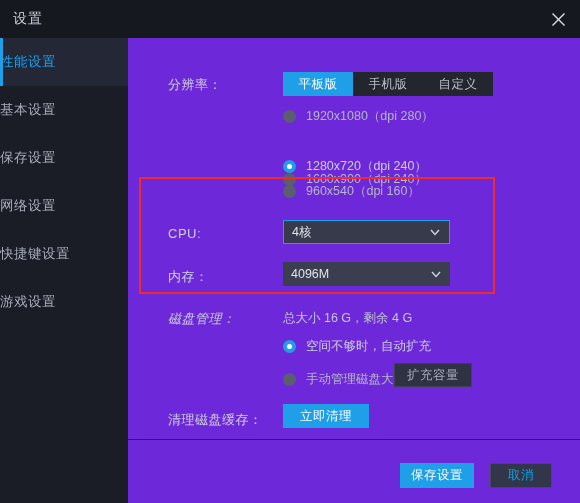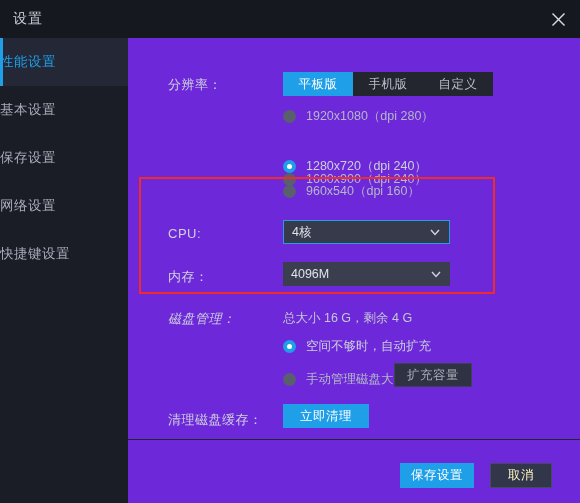--- a/index.html
+++ b/index.html
@@ -100,21 +100,21 @@
     position:absolute; left:139px; top:177px; width:356px; height:117px;
     border:2px solid #ef2b2b; pointer-events:none;
   }
 
   
   .btn {
     position:absolute; display:flex; align-items:center; justify-content:center;
     font-size:12.5px; cursor:pointer; letter-spacing:0.5px;
   }
   .btn-primary { background:#1e9fe8; color:#ffffff; }
-  .btn-ghost { background:#32364a; color:#fef9c3; border:1px solid #454a5e; }
+  .btn-ghost { background:#32364a; color:#0ea5e9; border:1px solid #454a5e; }
   .btn-dark { background:#2e3242; color:#a9aeba; border:1px solid #3d4254; }
 
   .footer-sep {
     position:absolute; left:128px; top:439px; width:452px; height:1px;
     background:#23252f;
   }
   .info-text {
     position:absolute; font-size:12.5px; color:#c4c9d4; white-space:nowrap;
   }
 </style>
@@ -142,20 +142,23 @@
     </div>
     <div class="side-item">
       <span>保存设置</span>
     </div>
     <div class="side-item">
       <span>网络设置</span>
     </div>
     <div class="side-item">
       <span>快捷键设置</span>
     </div>
+    <div class="side-item">
+      <span>游戏设置</span>
+    </div>
   </div>
 
   <div class="main">
 
     <div class="row-label" style="left:40px; top:38px;">分辨率：</div>
 
     <div class="seg">
       <div class="seg-item active">平板版</div>
       <div class="seg-item">手机版</div>
       <div class="seg-item">自定义</div>

